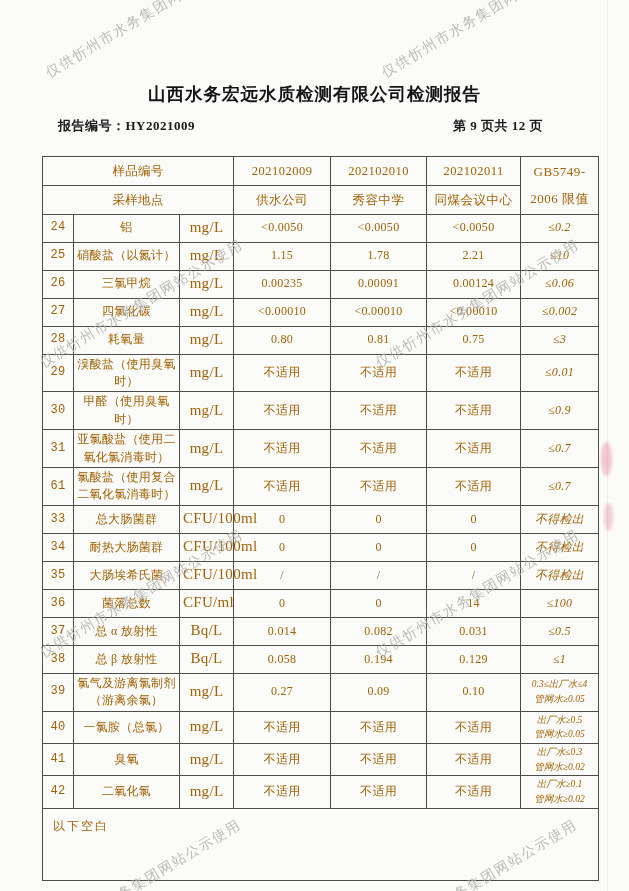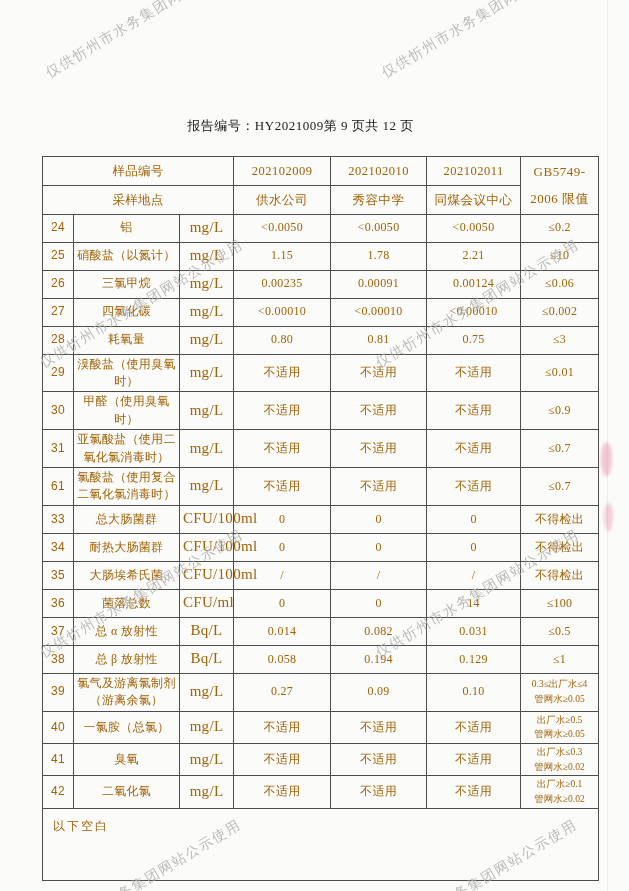--- a/index.html
+++ b/index.html
@@ -14,44 +14,44 @@
   }
   
   .title{
     position:absolute;left:0;top:82px;width:629px;
     margin:0;text-align:center;
     font-family:"Liberation Sans","DejaVu Sans",sans-serif;
     font-size:17.5px;font-weight:700;letter-spacing:1px;color:#141414;
   }
   .meta{
     position:absolute;left:58px;right:86px;top:117px;
-    display:flex;justify-content:center;align-items:baseline;
-    font-size:13px;font-weight:400;color:#1a1a1a;letter-spacing:.5px;
+    display:flex;justify-content:space-between;align-items:baseline;
+    font-size:13px;font-weight:700;color:#1a1a1a;letter-spacing:.5px;
   }
   
   table.results{
     position:absolute;left:42px;top:156px;width:556px;
     border-collapse:collapse;table-layout:fixed;
     font-size:12px;color:#a16207;
   }
   table.results td{
     border:1px solid #4d4d4d;
     text-align:center;vertical-align:middle;
     padding:1px 3px;
     height:25px;
     line-height:1.45;
     letter-spacing:.3px;
   }
   table.results{border:1.5px solid #424242;}
   thead td{height:31px;font-size:12.5px;letter-spacing:2px;}
   thead td.sample-cell{letter-spacing:.5px;}
-  td.c-no{font-family:Liberation Sans, sans-serif;margin-left:16px;}
+  td.c-no{font-family:Liberation Mono, monospace;margin-left:16px;}
   td.c-name{text-align:left;padding-left:7px;letter-spacing:.5px;}
   td.c-unit{font-size:15px;letter-spacing:0;}
-  td.c-limit{letter-spacing:.2px;}
+  td.c-limit{letter-spacing:.2px;font-style:italic;}
   td.c-limit.sm{font-size:9.5px;line-height:1.55;white-space:pre-line;letter-spacing:0;padding:1px 0;}
   td.limit-head div{line-height:2.1;letter-spacing:.5px;font-size:13px;}
   tfoot td.blank-note{
     height:46px;vertical-align:top;text-align:left;
     padding:9px 0 16px 10px;font-size:12px;letter-spacing:2px;
   }
   
   .wm{
     position:absolute;
     white-space:nowrap;
@@ -75,20 +75,21 @@
   .smudge{position:absolute;border-radius:50%;filter:blur(1.5px);z-index:7;}
   .smudge.s1{left:601px;top:442px;width:11px;height:34px;background:rgba(222,76,122,.30);}
   .smudge.s2{left:604px;top:503px;width:9px;height:28px;background:rgba(222,76,122,.26);}
   .edge-line{position:absolute;left:607px;top:0;width:1px;height:891px;background:rgba(0,0,0,.05);z-index:1;}
 </style>
 </head>
 <body>
 
 <div class="page">
 
+  <h1 class="title">山西水务宏远水质检测有限公司检测报告</h1>
 
   <div class="meta">
     <span><span>报告编号：</span><span>HY2021009</span></span>
     <span>第 9 页共 12 页</span>
   </div>
 
   <table class="results">
     <colgroup>
       <col style="width:31px">
         <col style="width:106px">

